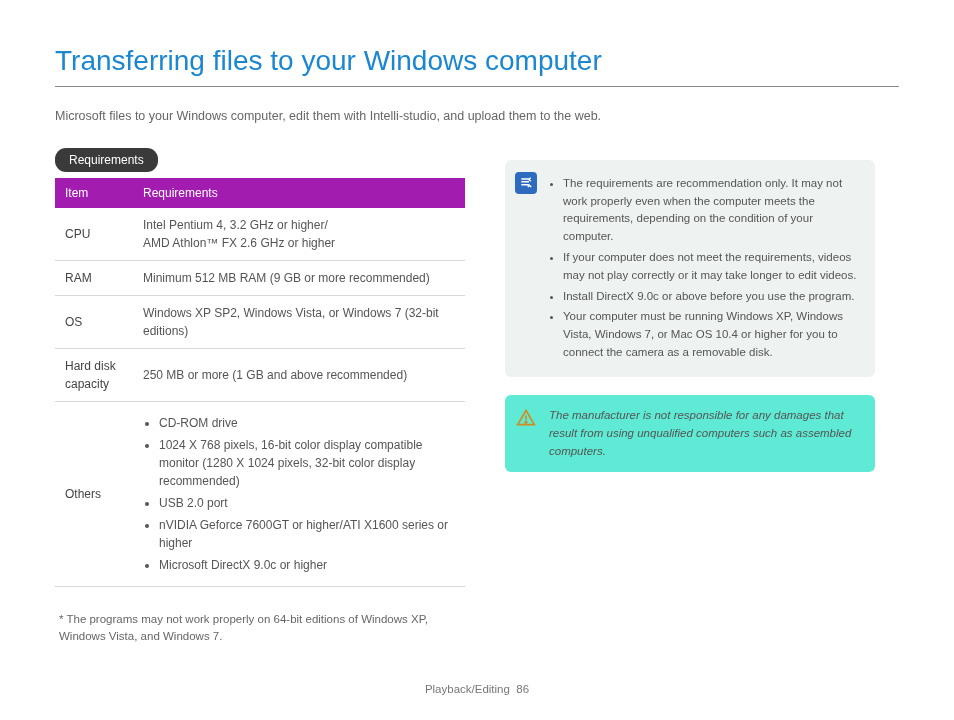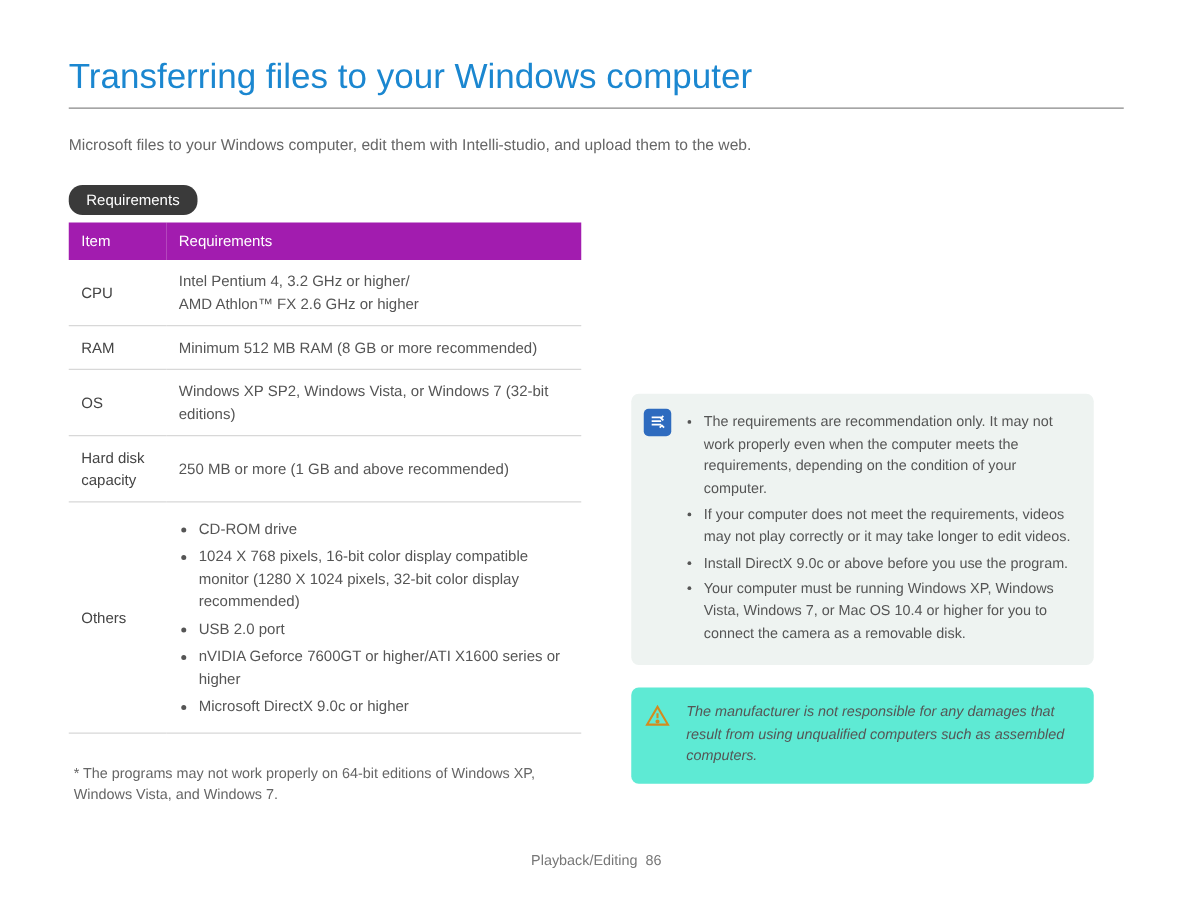--- a/index.html
+++ b/index.html
@@ -23,24 +23,23 @@
     margin-bottom: 20px;
   }
   .intro {
     color: #666;
     font-size: 12.5px;
     margin-bottom: 22px;
   }
   .columns {
     display: flex;
     gap: 40px;
-    align-items: flex-end;
   }
   .left { width: 410px; }
-  .right { width: 370px; }
+  .right { width: 370px; margin-top: 12px; }
   .pill {
     display: inline-block;
     background: #3a3a3a;
     color: #fff;
     font-size: 12px;
     padding: 3px 14px;
     border-radius: 11px;
     margin-bottom: 6px;
   }
   table.req {
@@ -134,21 +133,21 @@
         </tr>
       </thead>
       <tbody>
         <tr>
           <td class="item">CPU</td>
           <td style="white-space:pre-line">Intel Pentium 4, 3.2 GHz or higher/
 AMD Athlon™ FX 2.6 GHz or higher</td>
         </tr>
         <tr>
           <td class="item">RAM</td>
-          <td>Minimum 512 MB RAM (8 GB or more recommended)</td>
+          <td>Minimum 512 MB RAM (9 GB or more recommended)</td>
         </tr>
         <tr>
           <td class="item">OS</td>
           <td>Windows XP SP2, Windows Vista, or Windows 7 (32-bit editions)</td>
         </tr>
         <tr>
           <td class="item">Hard disk capacity</td>
           <td>250 MB or more (1 GB and above recommended)</td>
         </tr>
         <tr>

